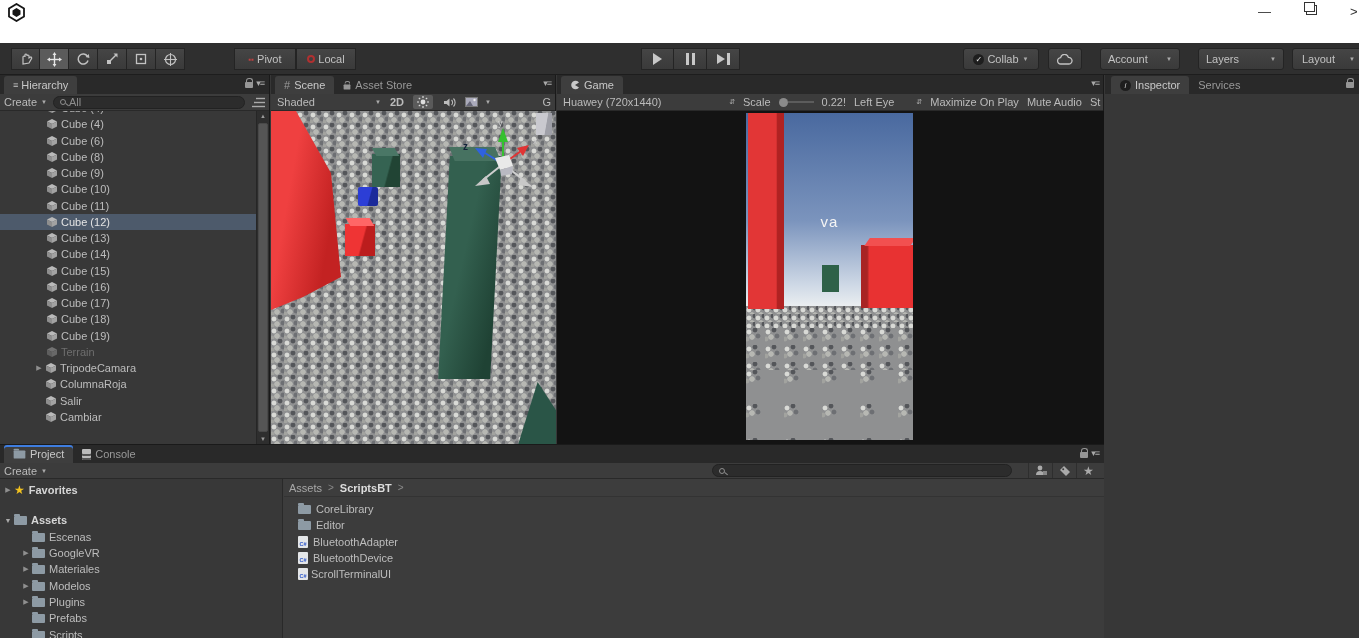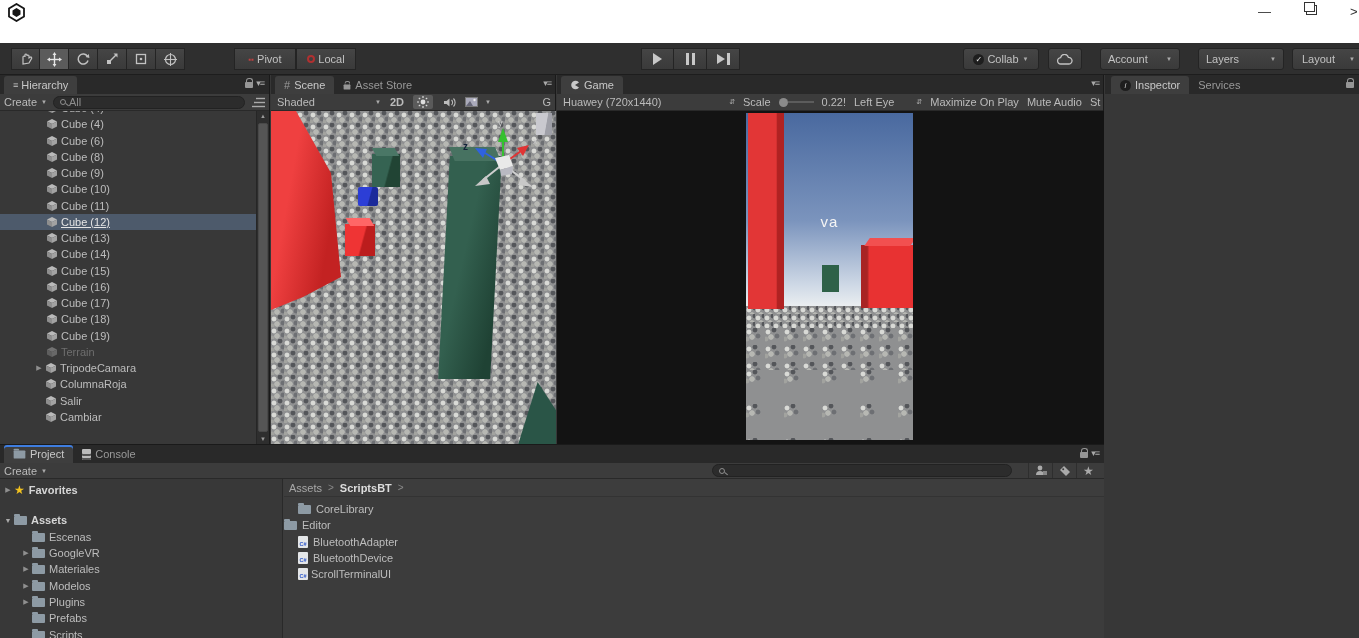--- a/index.html
+++ b/index.html
@@ -42,21 +42,21 @@
   .search-pill{height:13px;background:#2c2c2c;border:1px solid #222;border-radius:8px;display:flex;align-items:center;padding:0 6px;color:#8e8e8e;}
   .mag{width:6px;height:6px;border:1.4px solid #8e8e8e;border-radius:50%;position:relative;margin-right:3px;flex:none;}
   .mag::after{content:"";position:absolute;left:4px;top:4px;width:4px;height:1.4px;background:#8e8e8e;transform:rotate(40deg);}
 
   
   #hierarchy{left:0;top:75px;width:270px;height:369px;background:#383838;border-right:1px solid #1a1a1a;}
   #h-sub{position:absolute;left:0;top:19px;width:100%;height:17px;padding:0 4px;}
   #h-list{position:absolute;left:0;top:36px;right:13px;bottom:0;overflow:hidden;}
   .hrow{height:16.25px;display:flex;align-items:center;}
   .hrow.selected{background:#4d5a6b;}
-  .hrow.selected .rowlabel{color:#e4e4e4;text-decoration:underline;}
+  .hrow.selected .rowlabel{color:#e4e4e4;}
   .hrow.disabled .rowlabel{color:#6e6e6e;}
   .hrow.disabled svg{opacity:.45;}
   .hrow.clipped{margin-top:-11px;}
   .fold{width:12px;flex:none;font-size:7px;color:#8f8f8f;text-align:center;visibility:hidden;}
   .has-arrow .fold{visibility:visible;}
   .depth-1{padding-left:20px;margin-left:13px;}
   .depth-2{padding-left:34px;}
   .rowlabel{margin-left:3px;color:#bdbdbd;white-space:nowrap;}
   .cubeic{flex:none;}
   #h-scroll{position:absolute;right:0;top:36px;width:13px;bottom:0;background:#2e2e2e;border-left:1px solid #262626;}
@@ -717,21 +717,21 @@
         <span class="crumb-sep">&gt;</span>
         <span class="cur">ScriptsBT</span>
         <span class="crumb-sep">&gt;</span>
       </div>
       <div style="padding-top:4px">
         <div class="prow t-folder" style="padding-left:14px;gap:5px">
             <span class="folder file-folder-icon"></span>
 
             <span class="rowlabel" style="margin-left:0">CoreLibrary</span>
           </div>
-          <div class="prow t-folder" style="gap:5px">
+          <div class="prow t-folder" style="padding-left:14px;gap:5px">
             <span class="folder file-folder-icon"></span>
 
             <span class="rowlabel" style="margin-left:0">Editor</span>
           </div>
           <div class="prow t-script" style="padding-left:14px;gap:5px">
 
             <span class="script-ic file-script-icon"></span>
             <span class="rowlabel" style="margin-left:0">BluetoothAdapter</span>
           </div>
           <div class="prow t-script" style="padding-left:14px;gap:5px">

